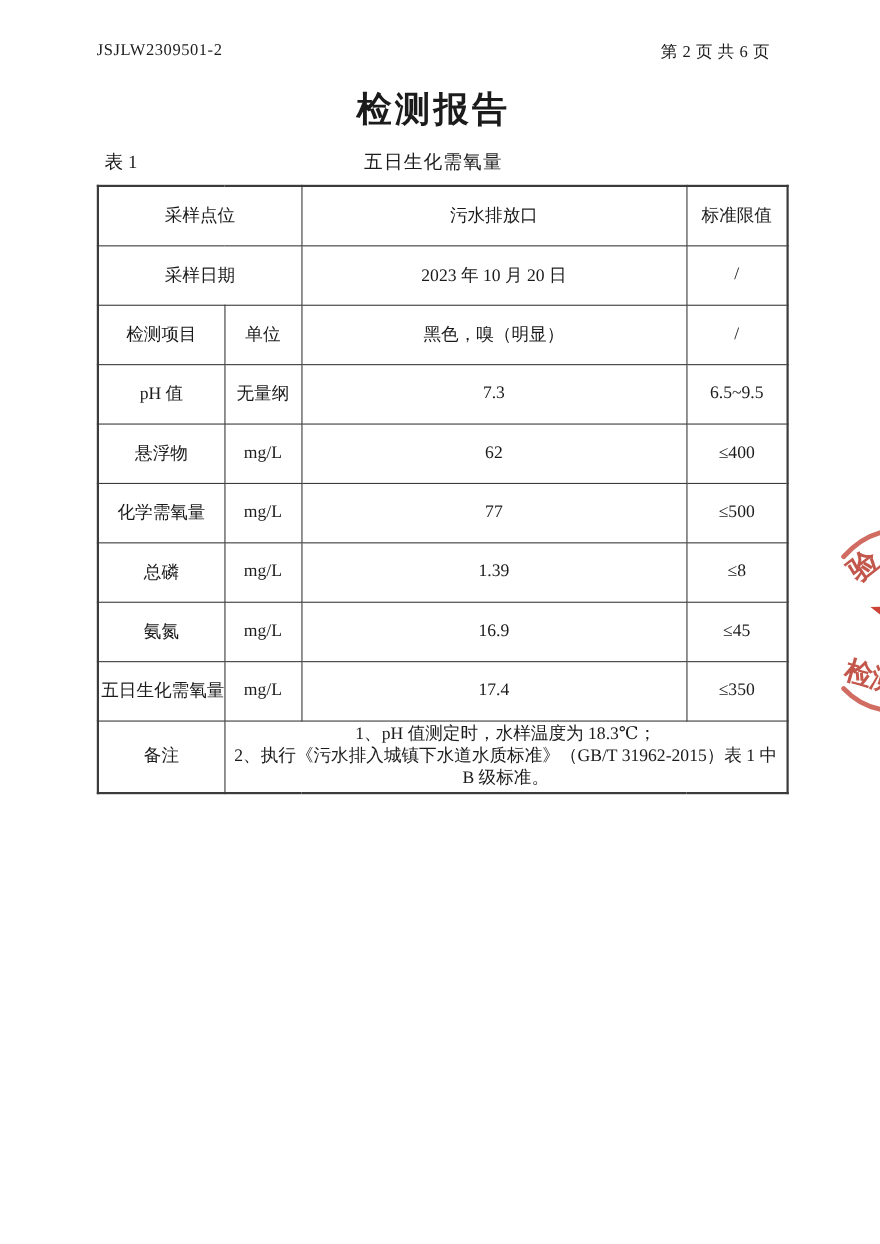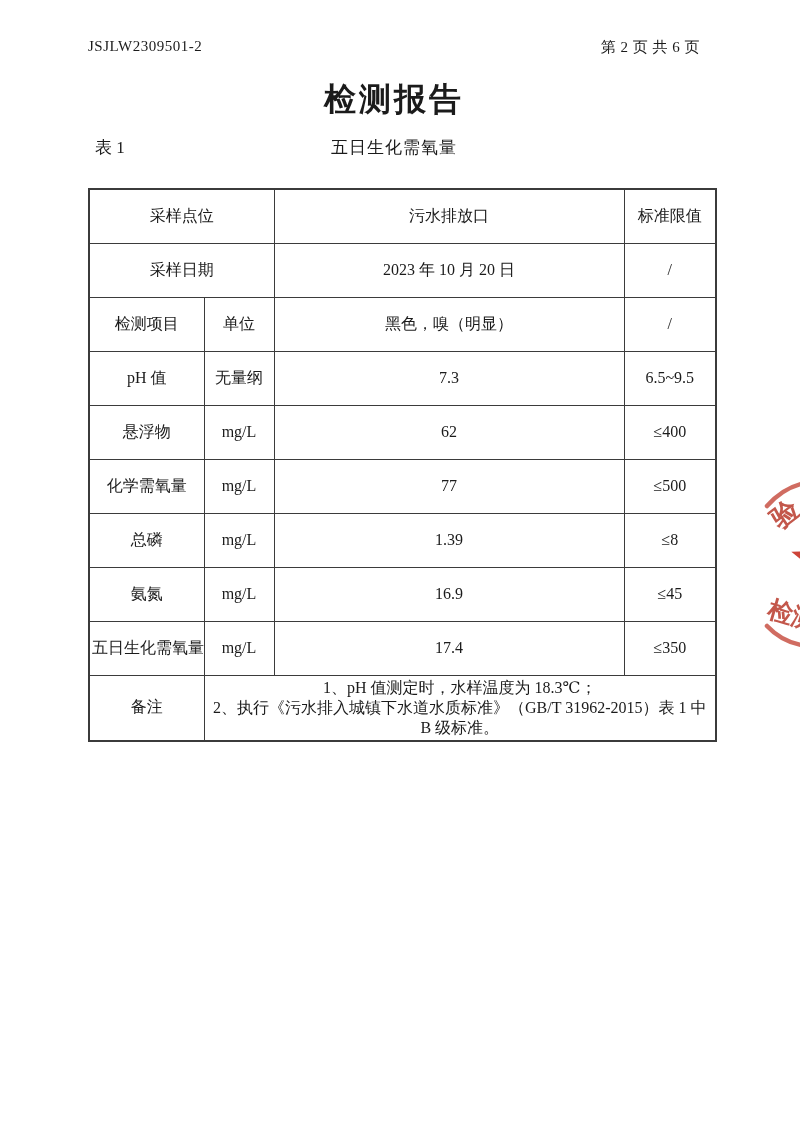--- a/index.html
+++ b/index.html
@@ -18,21 +18,21 @@
     position:absolute; top:78px; left:0; width:788px;
     text-align:center; font-size:32px; font-weight:bold; letter-spacing:3px;
   }
   .caption-band { position:absolute; top:136px; left:0; width:800px; height:24px; }
   .table-label { position:absolute; left:95px; top:0; font-size:17px; }
   .table-caption {
     position:absolute; left:0; width:788px; top:0;
     text-align:center; font-size:17px; letter-spacing:1px;
   }
   table.results {
-    position:absolute; left:88px; top:188px; width:627px;
+    position:absolute; left:88px; top:168px; width:627px;
     border-collapse:collapse; table-layout:fixed;
     border:2px solid #3b3b3b;
   }
   table.results td {
     border:1px solid #3b3b3b;
     text-align:center; vertical-align:middle;
     font-size:16px; padding:0 2px;
     overflow:hidden; white-space:nowrap;
   }
   tr.data-row { height:54px; }

